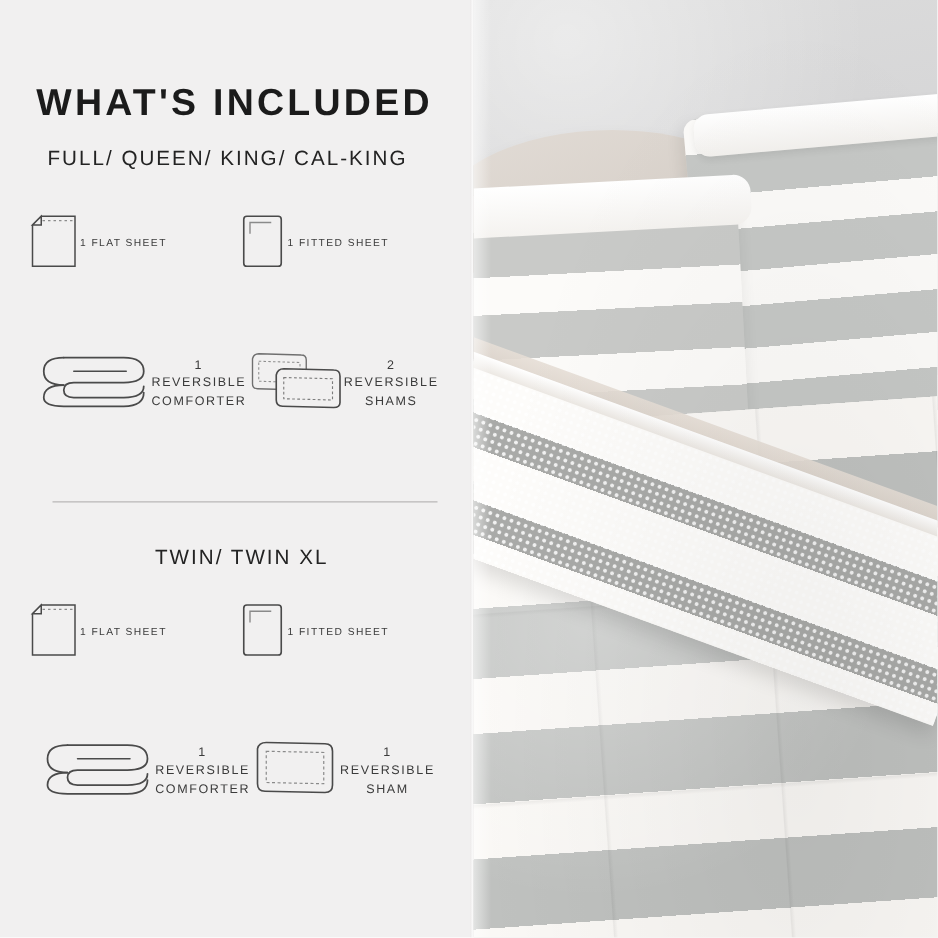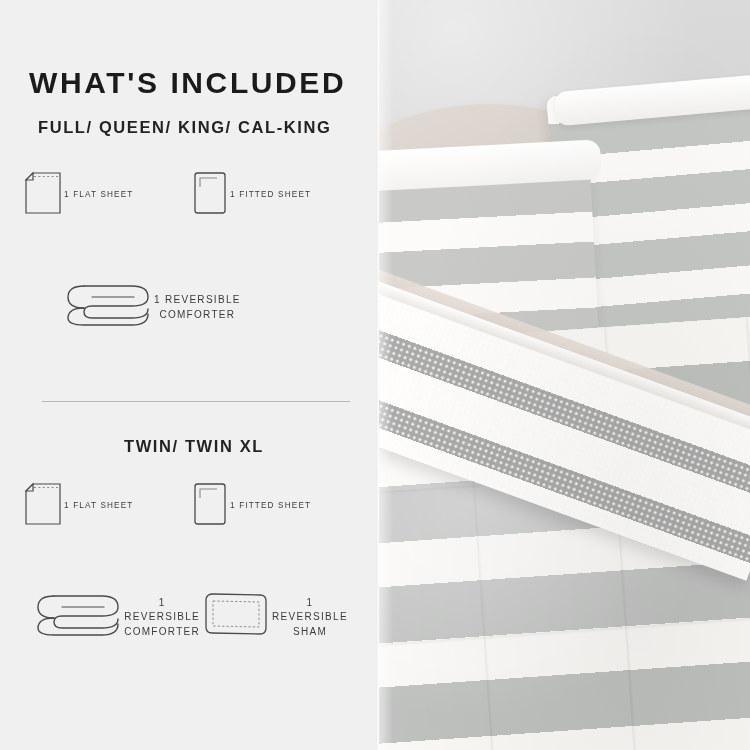--- a/index.html
+++ b/index.html
@@ -37,21 +37,21 @@
     font-size: 30px;
     font-weight: bold;
     letter-spacing: 2.6px;
     color: #1b1b1b;
     white-space: nowrap;
   }
 
   .section-heading {
     position: absolute;
     font-size: 16.5px;
-    font-weight: bold;
+    font-weight: normal;
     letter-spacing: 1.6px;
     color: #232323;
     white-space: nowrap;
   }
   #heading-full { left: 38px; top: 118px; }
   #heading-twin { left: 124px; top: 437px; }
 
   .divider {
     position: absolute;
     left: 42px; top: 401px;
@@ -297,20 +297,32 @@
             <path d="M22 6 L70 6 Q86 6 86 17 Q86 26 70 26 L30 26 Q22 26 22 32 Q22 38 30 38 L70 38 Q86 38 86 29" fill="none" stroke="#4a4a4a" stroke-width="1.4" stroke-linecap="round"></path>
             <path d="M22 6 Q6 6 6 17 Q6 28 22 28" fill="none" stroke="#4a4a4a" stroke-width="1.4" stroke-linecap="round"></path>
             <path d="M22 28 Q6 28 6 38 Q6 45 22 45 L70 45 Q86 45 86 34" fill="none" stroke="#4a4a4a" stroke-width="1.4" stroke-linecap="round"></path>
             <path d="M30 17 L72 17" fill="none" stroke="#4a4a4a" stroke-width="1.2" stroke-linecap="round"></path>
           </svg>
         </div>
         <div class="item-label">1 REVERSIBLE
 COMFORTER</div>
       </div>
 
+      <div class="item wide">
+        <div class="icon-box">
+          <svg width="78" height="52" viewBox="0 0 78 52">
+            <path d="M5 9 Q6 5 10 5 L44 6 Q48 6 48 10 L48 30 Q48 34 44 34 L9 33 Q5 33 5 29 Z" fill="#f1f0f0" stroke="#6f6f6f" stroke-width="1.1"></path>
+            <path d="M10 11 L43 12 L43 28 L10 27 Z" fill="none" stroke="#8f8f8f" stroke-width=".85" stroke-dasharray="2 1.8"></path>
+            <path d="M24 22 Q25 17 30 17 L70 18 Q75 18 75 23 L75 44 Q75 48 70 48 L29 47 Q24 47 24 42 Z" fill="#f1f0f0" stroke="#4a4a4a" stroke-width="1.3"></path>
+            <path d="M30 24 L69 25 L69 42 L30 41 Z" fill="none" stroke="#7c7c7c" stroke-width=".9" stroke-dasharray="2.2 1.9"></path>
+          </svg>
+        </div>
+        <div class="item-label">2 REVERSIBLE
+SHAMS</div>
+      </div>
     </div>
 
     <div class="divider"></div>
 
     <div class="section-heading" id="heading-twin">TWIN/ TWIN XL</div>
 
     <div class="item-row" id="row-twin-1">
 
       <div class="item">
         <div class="icon-box">

